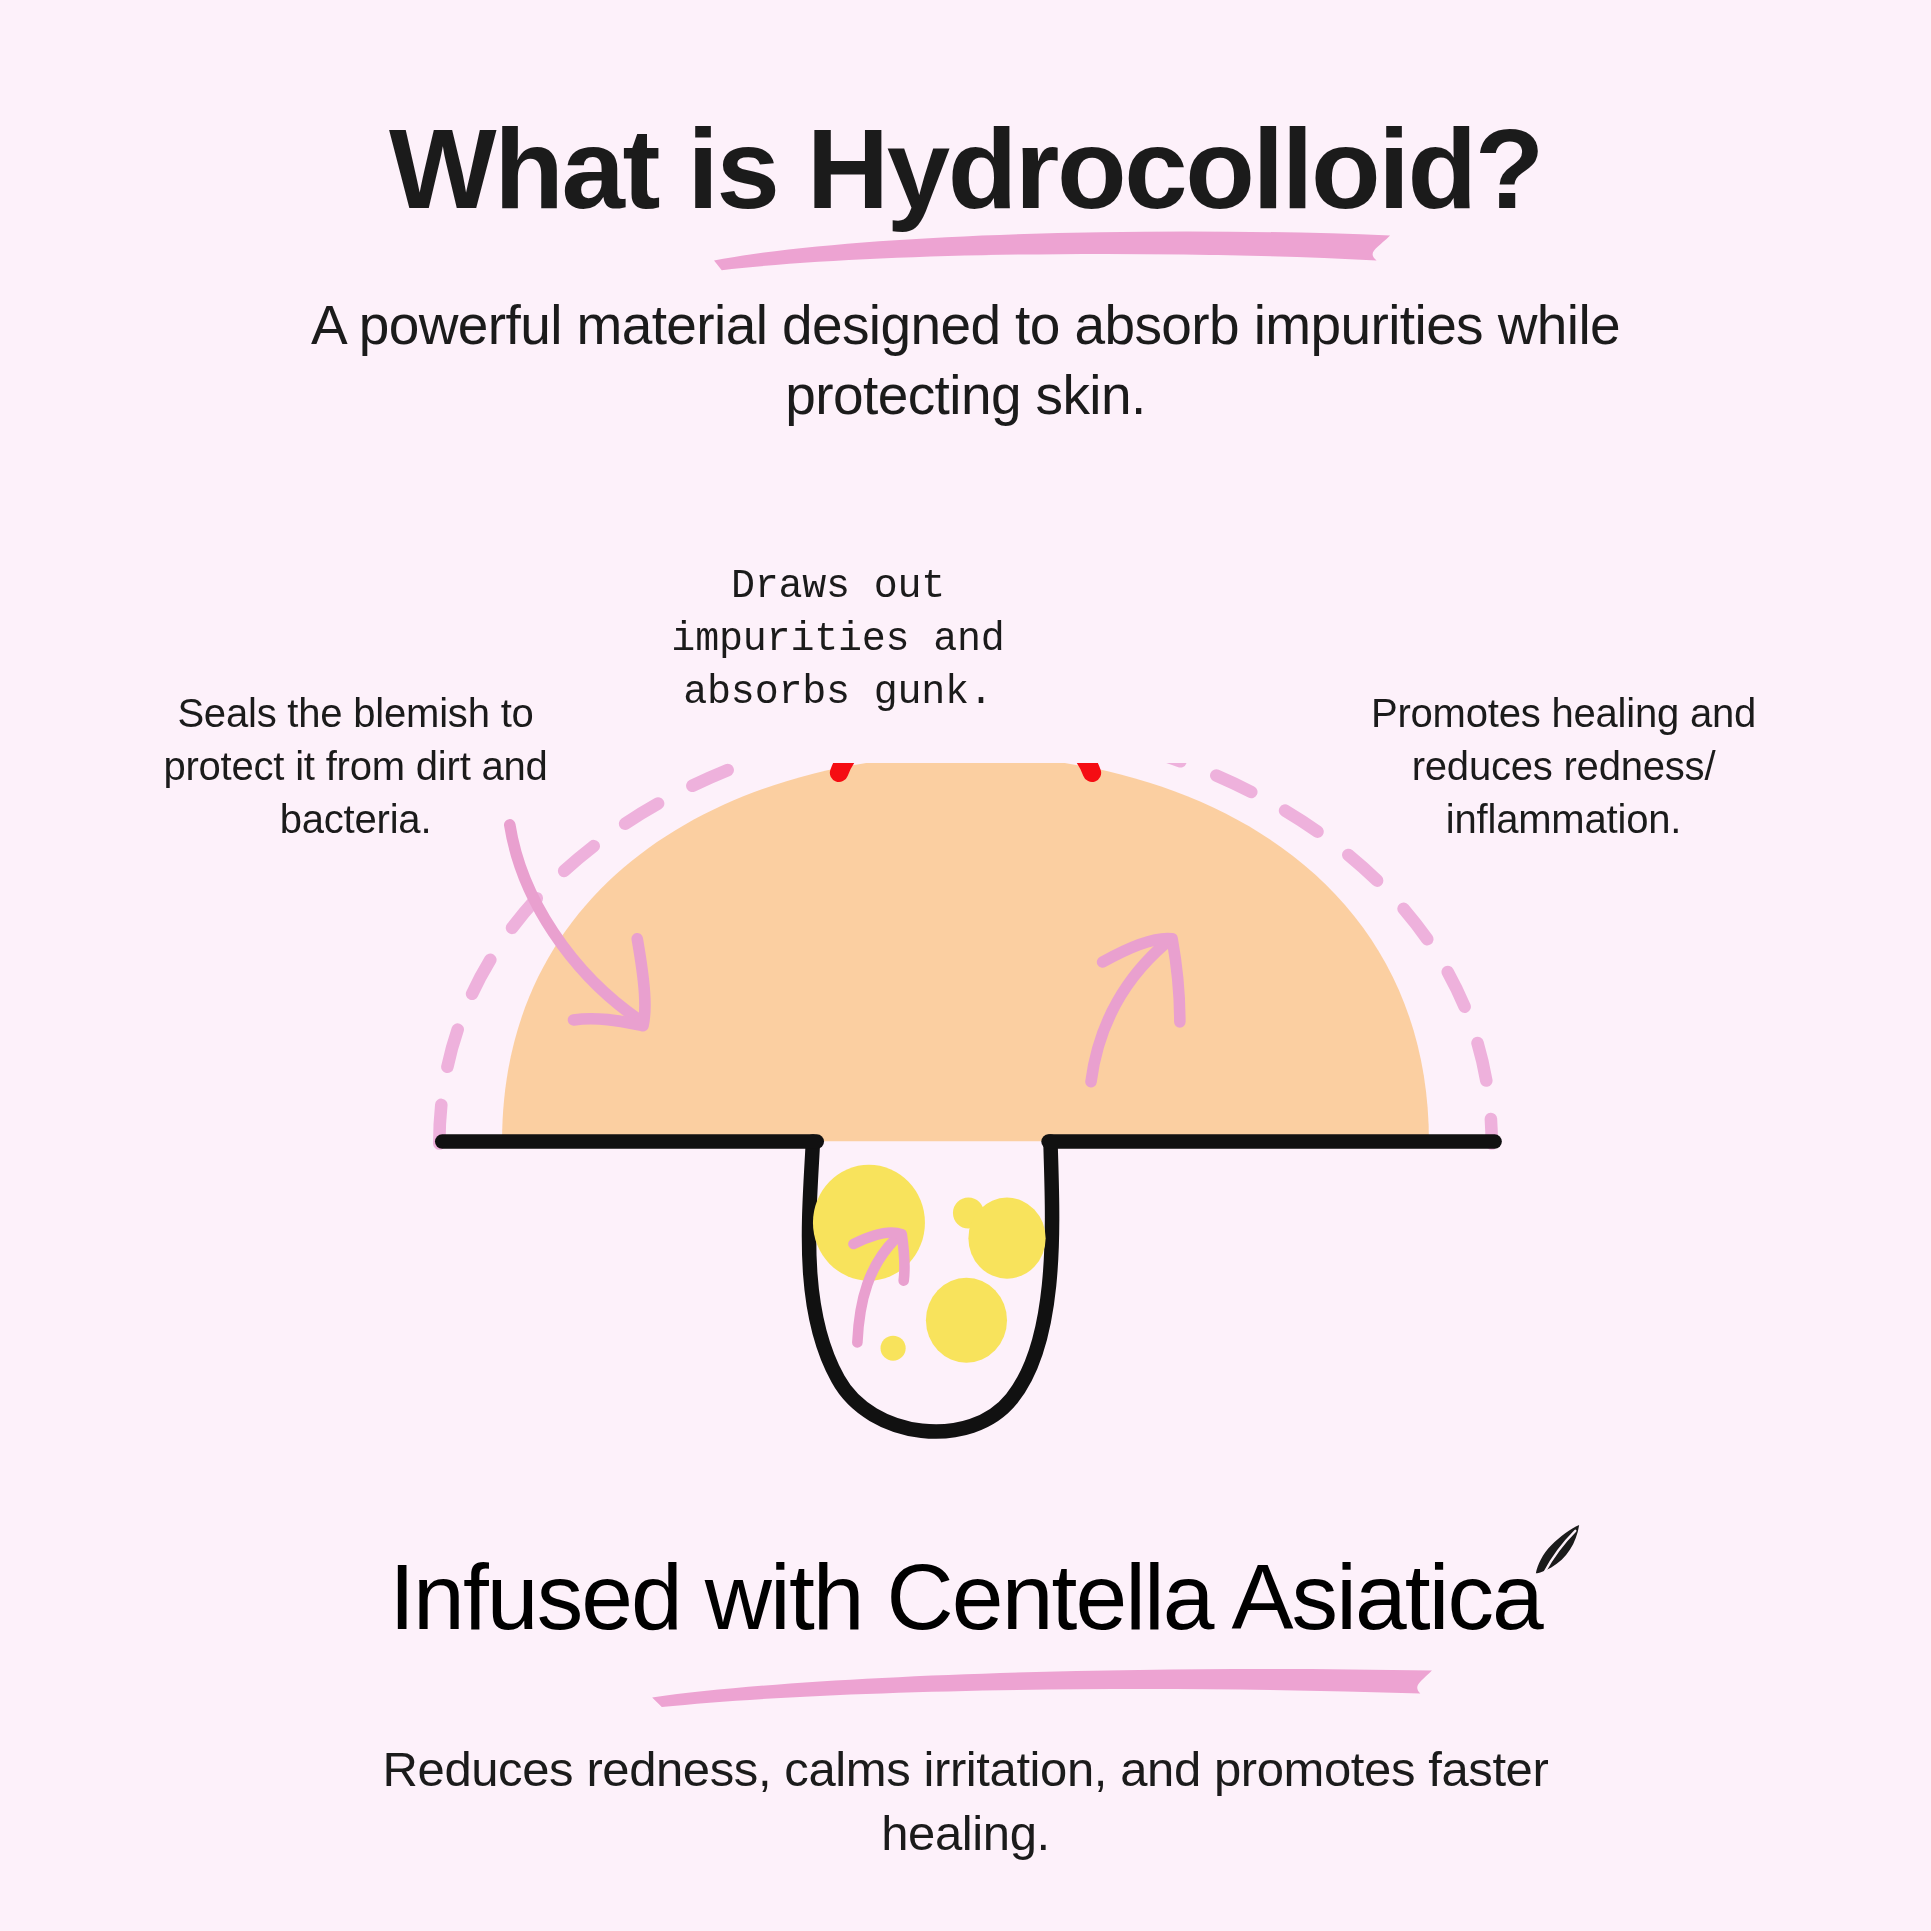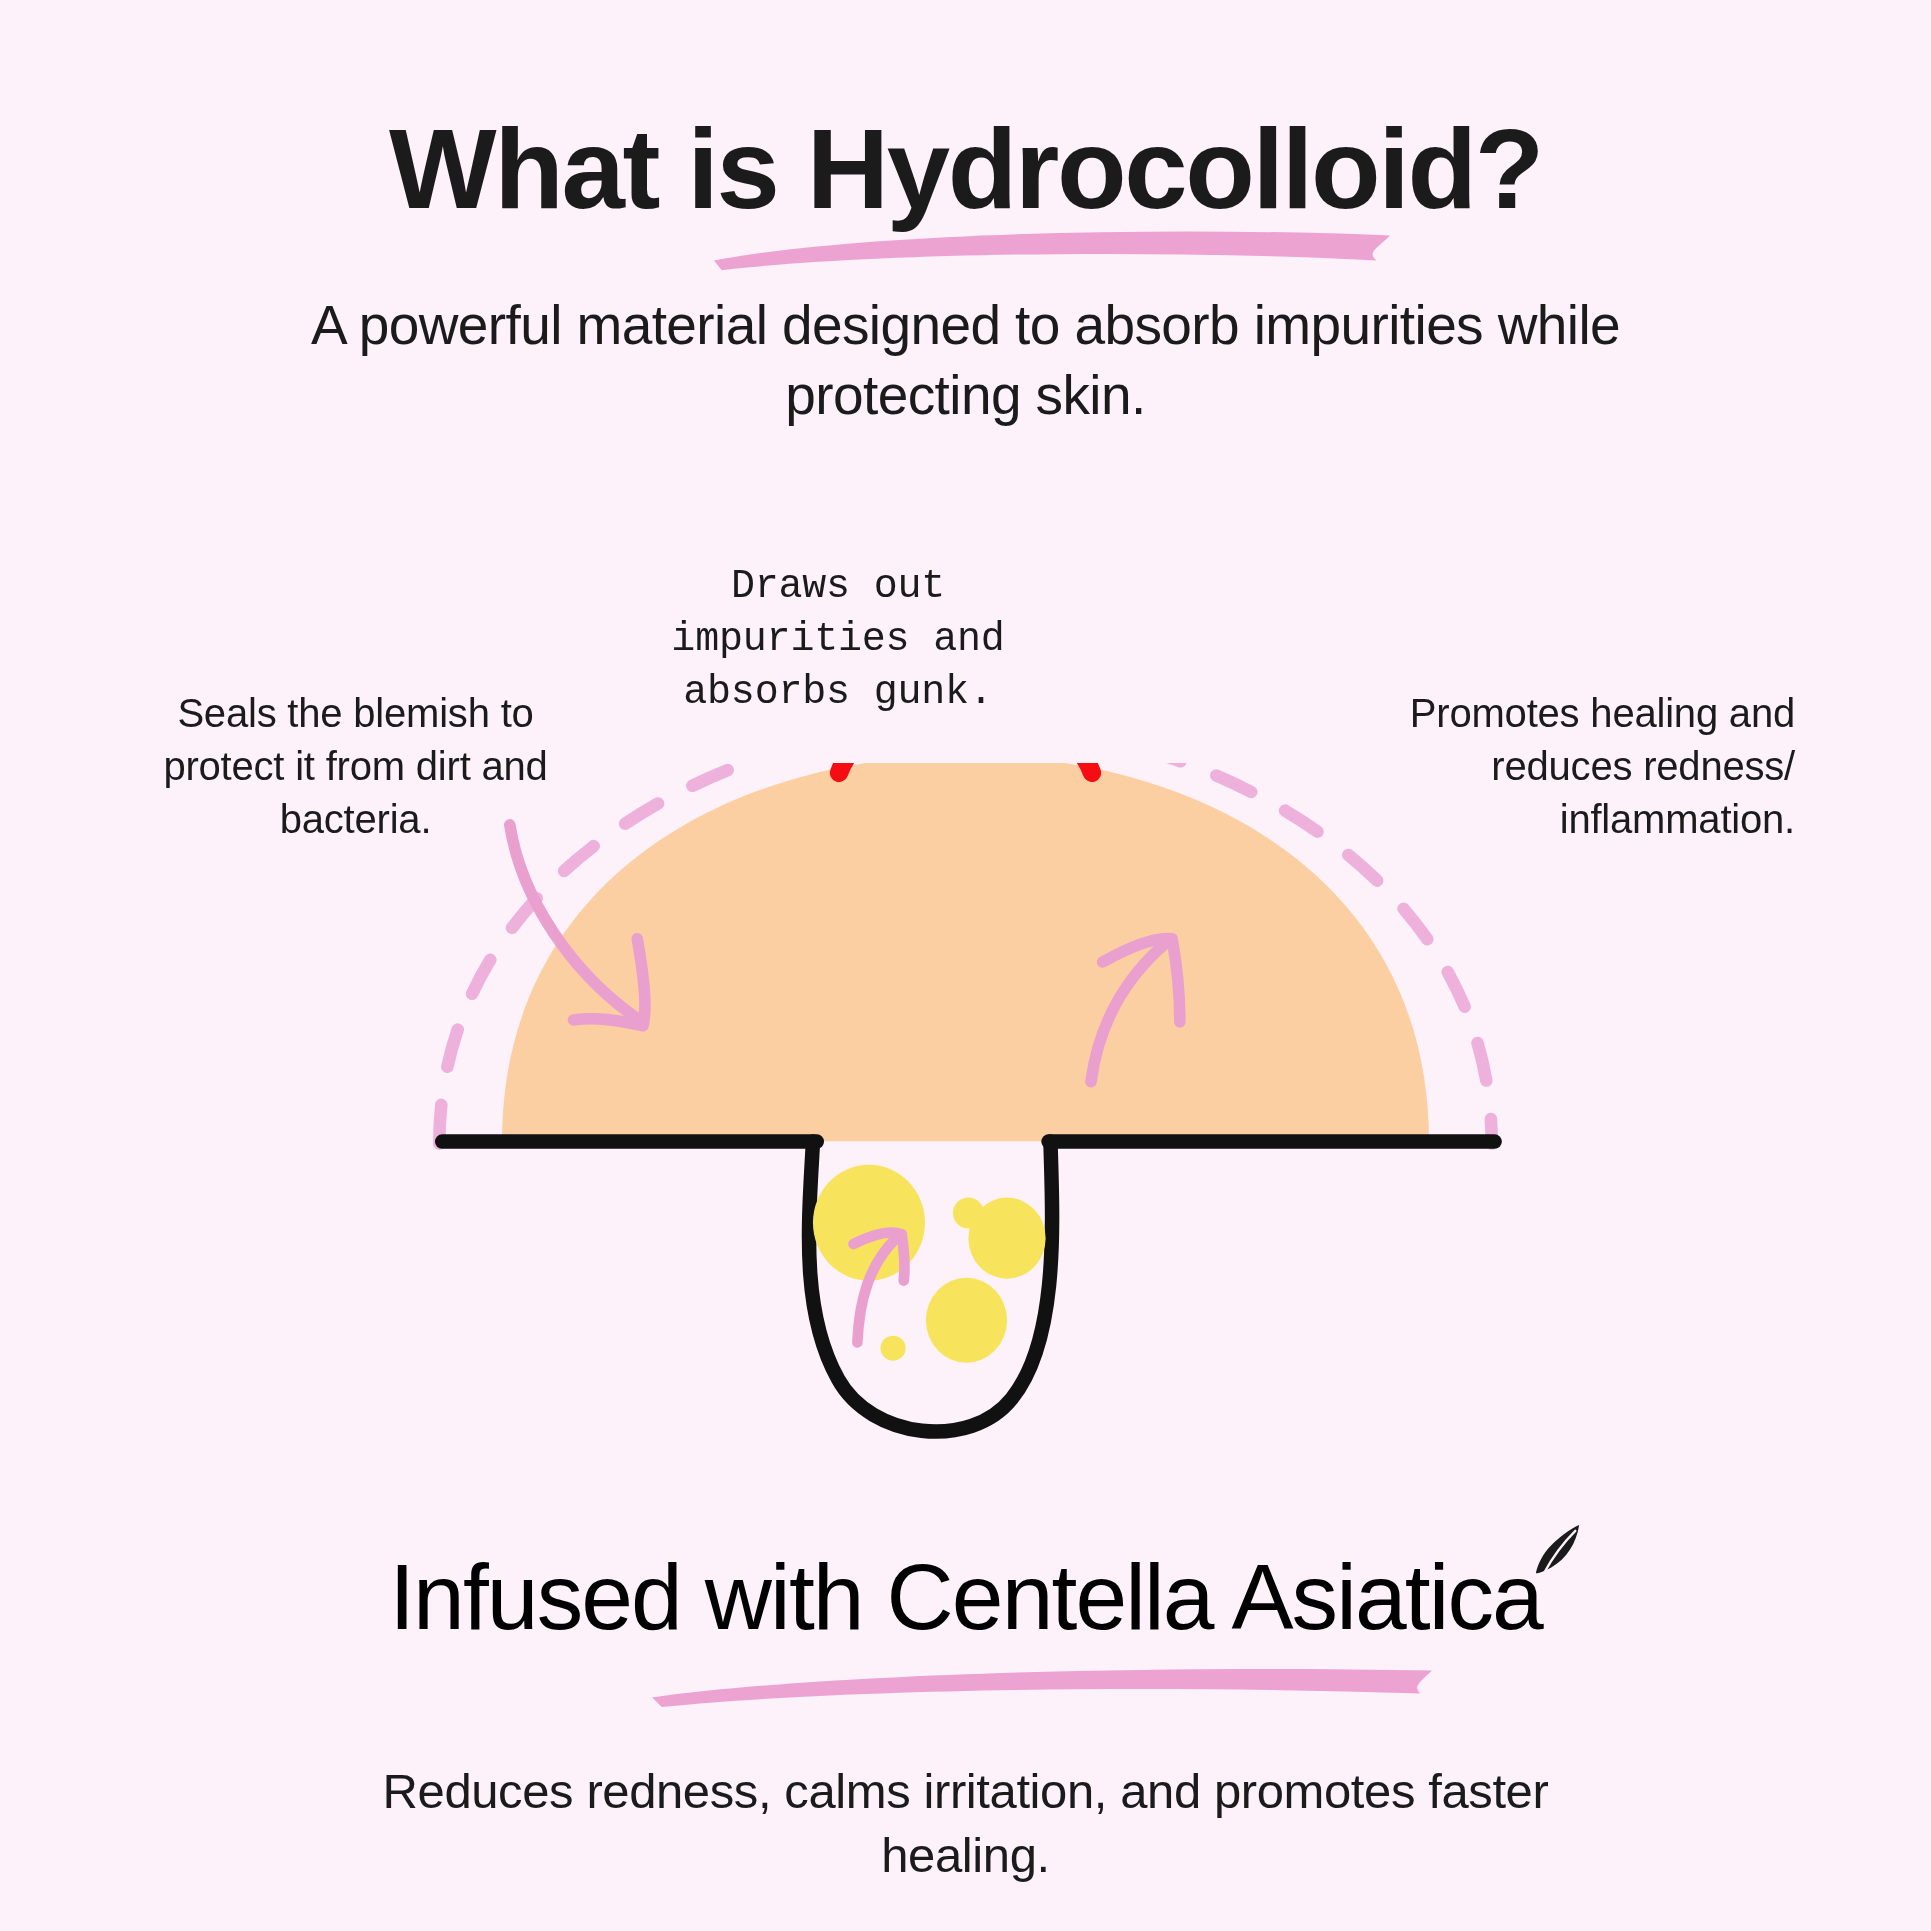--- a/index.html
+++ b/index.html
@@ -70,21 +70,21 @@
     position: absolute;
     text-align: center;
     font-size: 40px;
     line-height: 1.33;
     letter-spacing: -0.2px;
     color: #1b1b1b;
     font-weight: 400;
   }
   .callout-left  { left: 114px;  top: 687px; width: 483px; }
   .callout-mid   { left: 618px;  top: 560px; width: 440px; font-family: Liberation Mono, monospace; }
-  .callout-right { left: 1332px; top: 687px; width: 463px; text-align: right; }
+  .callout-right { left: 1332px; top: 687px; width: 463px; }
 
   
   .diagram {
     position: absolute;
     left: 0;
     top: 763px;
     width: 1931px;
     height: 734px;
   }
 
@@ -127,21 +127,20 @@
     position: absolute;
     top: 1738px;
     left: 50%;
     transform: translateX(-50%);
     width: 1255px;
     text-align: center;
     font-size: 49px;
     line-height: 1.3;
     letter-spacing: -0.4px;
     color: #1b1b1b;
-    margin-top: 22px;
   }
 </style>
 </head>
 <body>
 
 <div class="stage">
 
   <div class="title-block">
     <h1 class="main-title">What is Hydrocolloid?</h1>
   </div>

